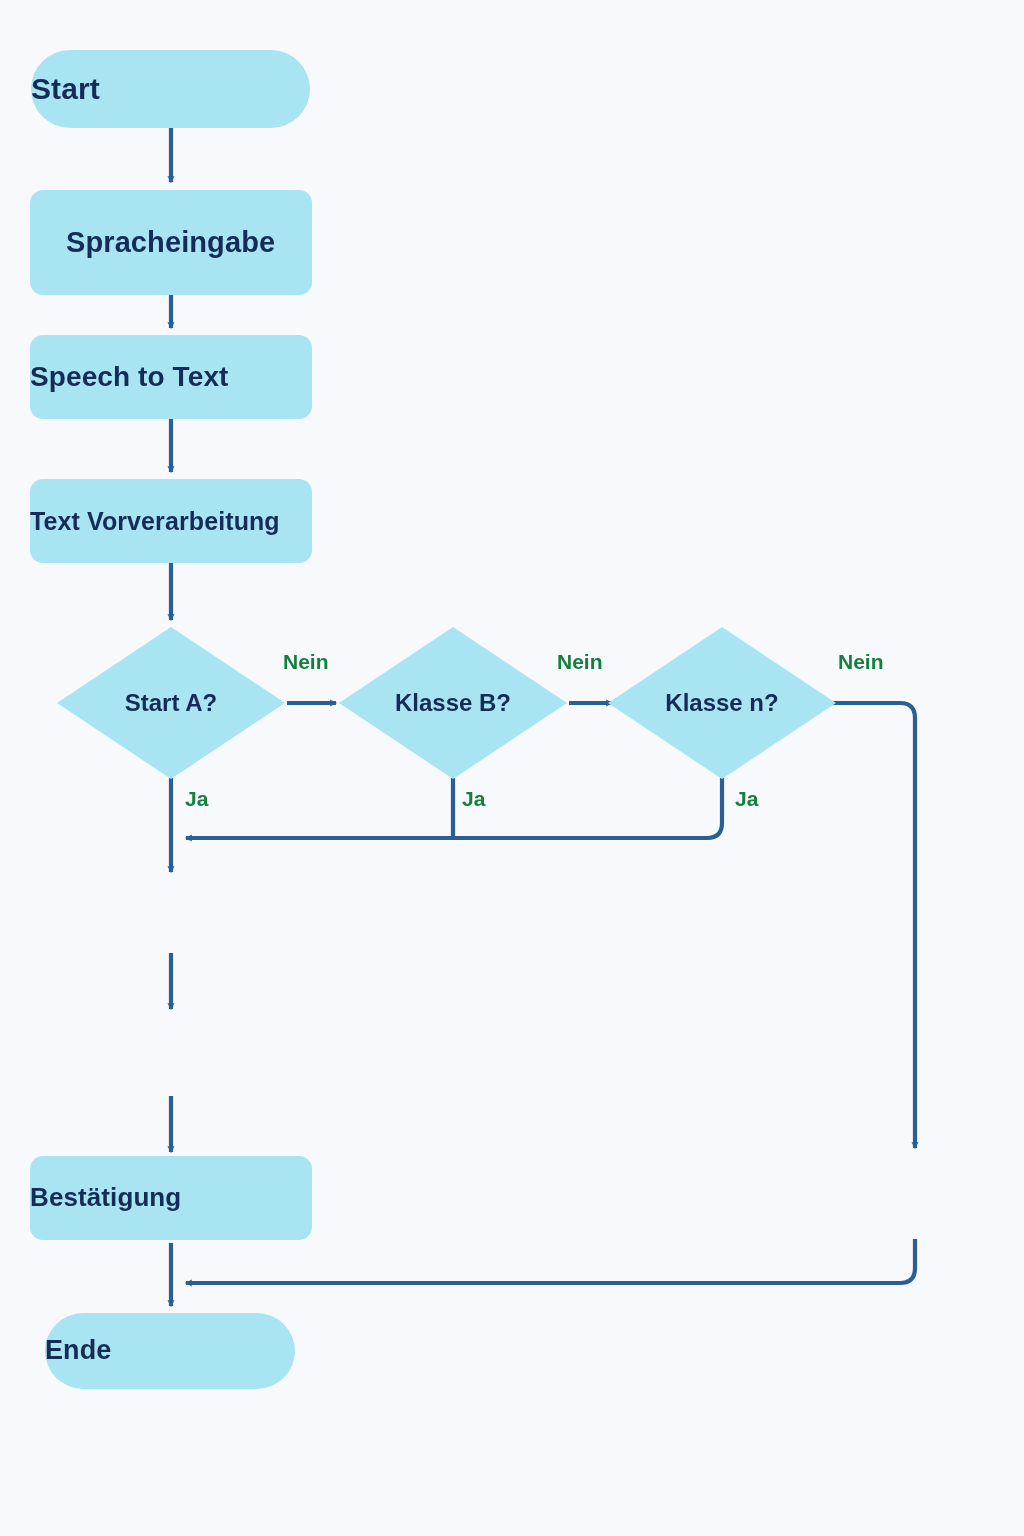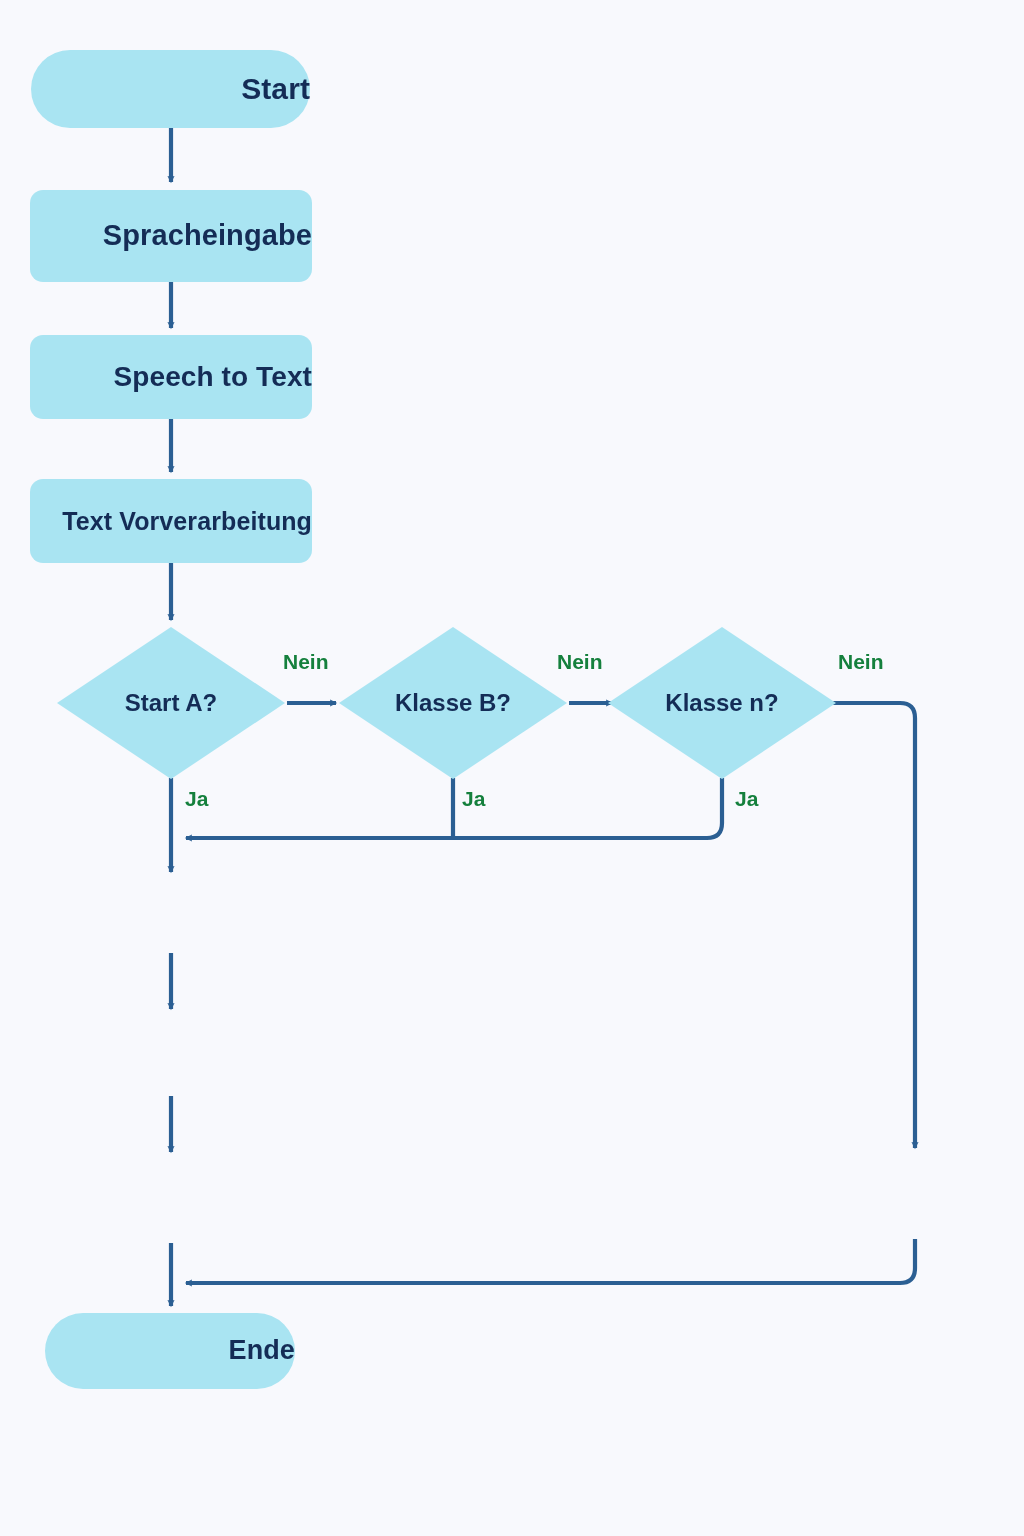--- a/index.html
+++ b/index.html
@@ -21,21 +21,21 @@
     top: 0;
     width: 1024px;
     height: 1536px;
     pointer-events: none;
   }
   .node {
     position: absolute;
     box-sizing: border-box;
     display: flex;
     align-items: center;
-    justify-content: flex-end;
+    justify-content: flex-start;
     text-align: center;
     color: #142c56;
     background: #a9e4f2;
     z-index: 2;
   }
   .node.terminal {
     border-radius: 999px;
   }
   .node.process {
     border-radius: 13px;
@@ -123,21 +123,21 @@
       <path d="M171,1243 L171,1306" marker-end="url(#ah)"></path>
 
       <path d="M915,1239 L915,1268 Q915,1283 900,1283 L186,1283" marker-end="url(#ah)"></path>
     </g>
   </svg>
 
   <div class="node terminal" style="left:31px; top:50px; width:279px; height:78px;">
     <span class="node-label" style="font-size:30px;">Start</span>
   </div>
 
-  <div class="node process" style="left:30px; top:190px; width:282px; height:92px;">
+  <div class="node process" style="left:30px; top:190px; width:282px; height:105px;padding-left:36px;">
     <span class="node-label" style="font-size:29px;">Spracheingabe</span>
   </div>
 
   <div class="node process" style="left:30px; top:479px; width:282px; height:84px;">
     <span class="node-label" style="font-size:25px;">Text Vorverarbeitung</span>
   </div>
 
   <div class="node process" style="left:30px; top:335px; width:282px; height:84px;">
     <span class="node-label" style="font-size:28px;">Speech to Text</span>
   </div>
@@ -160,19 +160,22 @@
   <div class="edge-label" style="left:283px; top:650px;">Nein</div>
   <div class="edge-label" style="left:557px; top:650px;">Nein</div>
   <div class="edge-label" style="left:838px; top:650px;">Nein</div>
 
   <div class="edge-label" style="left:185px; top:787px;">Ja</div>
   <div class="edge-label" style="left:462px; top:787px;">Ja</div>
   <div class="edge-label" style="left:735px; top:787px;">Ja</div>
 
 
 
+  <div class="node process" style="left:30px; top:1156px; width:282px; height:84px;">
+    <span class="node-label" style="font-size:26px;">Bestätigung</span>
+  </div>
 
 
   <div class="node terminal" style="left:45px; top:1313px; width:250px; height:76px;">
     <span class="node-label" style="font-size:27px;">Ende</span>
   </div>
 
 </div>
 
 </body></html>

